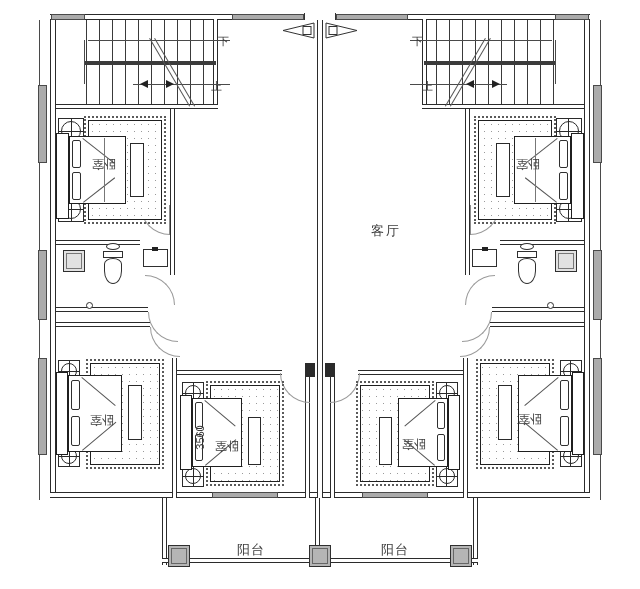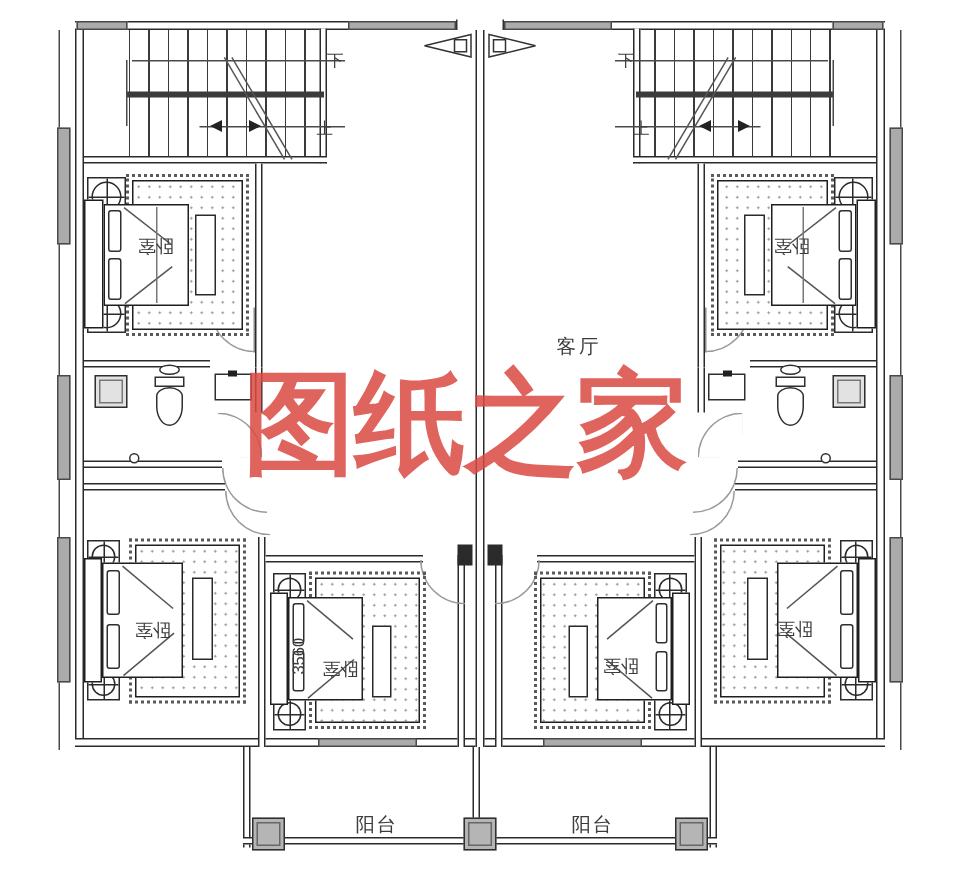--- a/index.html
+++ b/index.html
@@ -308,15 +308,14 @@
     <span class="lbl r180" style="left:215px;top:440px">卧室</span>
     <span class="lbl r180" style="left:402px;top:438px">卧室</span>
 
     <span class="lbl" style="left:371px;top:224px;font-size:13px;letter-spacing:2px">客厅</span>
 
     <span class="lbl" style="left:237px;top:543px;font-size:13px;letter-spacing:1px">阳台</span>
     <span class="lbl" style="left:381px;top:543px;font-size:13px;letter-spacing:1px">阳台</span>
 
     <span class="lbl small" style="left:188px;top:432px;transform:rotate(-90deg)">3560</span>
 
-    <div class="wm" style="left: 162px; top: 246px; color: rgb(219, 74, 67);" id="wm">图纸之家</div>
   </div>
 </div>
 
 </body></html>

